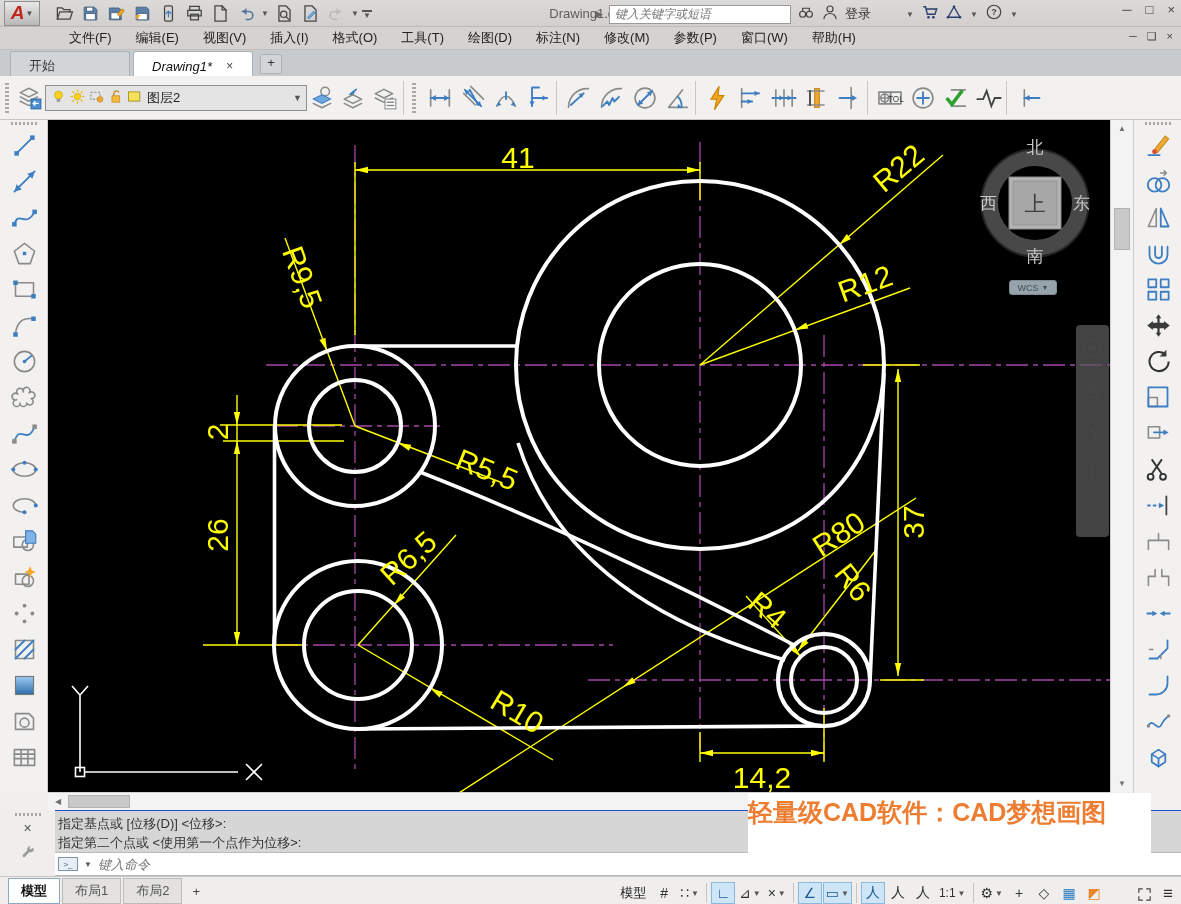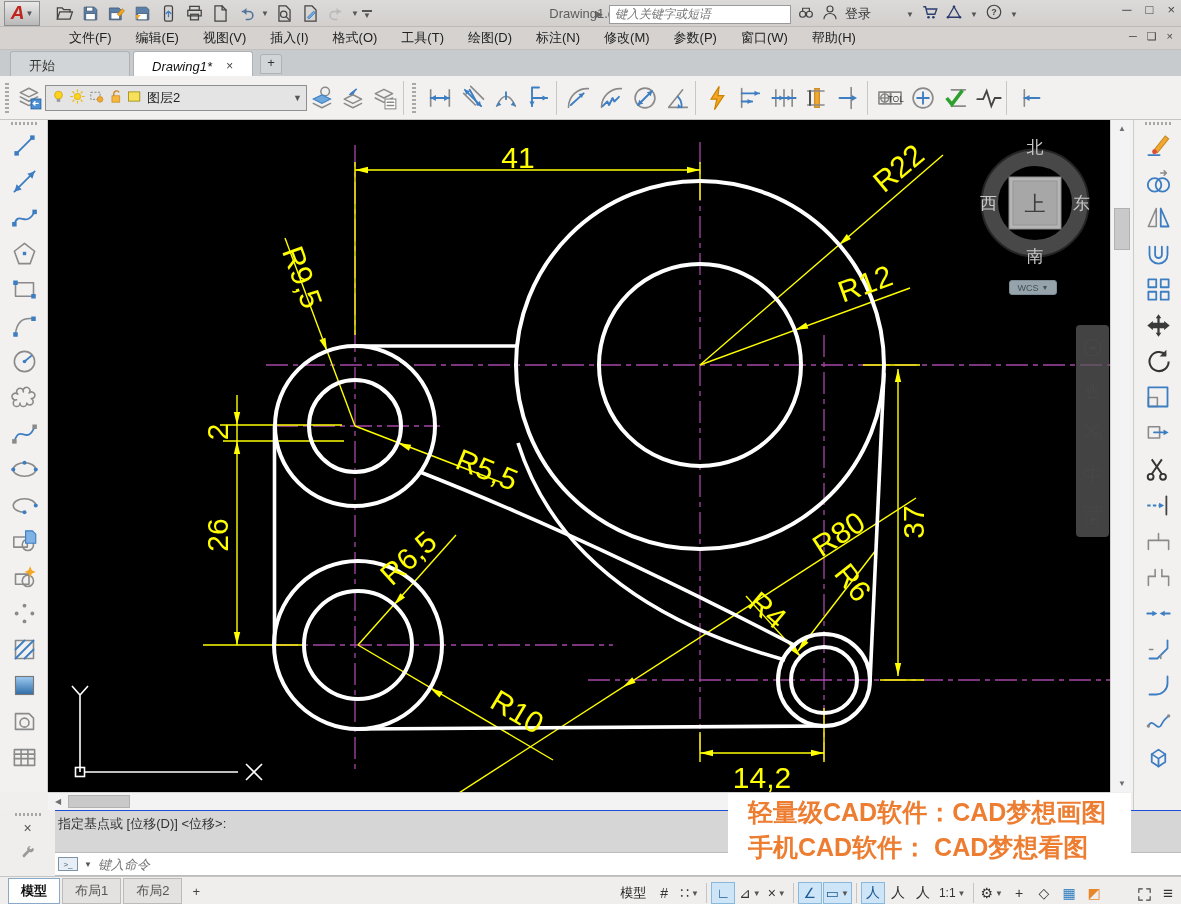--- a/index.html
+++ b/index.html
@@ -119,22 +119,22 @@
   .sbtn { min-width:24px; height:22px; display:flex; align-items:center; justify-content:center;
     font-size:14px; color:#333; padding:0 2px; border:1px solid transparent; }
   .sbtn.active { background:#cde5f7; border-color:#89b8dd; }
   .sbtn .caret { font-size:8px; color:#555; margin-left:2px; }
   .st-sep { width:1px; height:20px; background:#c5c5c5; margin:0 3px; }
   .cornergrp { position:absolute; right:8px; display:flex; align-items:center; gap:10px; }
   .cornergrp svg { width:17px; height:17px; }
   .cornergrp .menu-glyph { font-size:17px; color:#333; }
 
   
-  .watermark { position:absolute; left:728px; top:793px; width:403px; height:74px; background:#fff;
-    padding:2px 20px; z-index:30; }
+  .watermark { position:absolute; left:748px; top:793px; width:403px; height:74px; background:#fff;
+    padding:2px 0; z-index:30; }
   .watermark div { font-size:25px; font-weight:bold; color:#ed7d31; line-height:35px; white-space:nowrap; }
 
   
   .sB { stroke:#3d7ec2; stroke-width:1.6; fill:none; stroke-linecap:round; stroke-linejoin:round; }
   .sG { stroke:#8a8a8a; stroke-width:1.4; fill:none; stroke-linecap:round; stroke-linejoin:round; }
   .sD { stroke:#444; stroke-width:1.6; fill:none; stroke-linecap:round; }
   .fB { fill:#3d7ec2; } .fG { fill:#8a8a8a; } .fD { fill:#3a3a3a; }
 </style>
 </head>
 <body>
@@ -882,37 +882,37 @@
       <div class="tool-cell">
         <svg viewBox="0 0 24 24">
           <path d="M6,9 l6,-4 6,4 v7 l-6,4 -6,-4 z" class="sB"></path>
           <path d="M6,9 l6,4 6,-4 M12,13 v7" class="sB"></path>
         </svg>
       </div>
     </div>
 
   <div class="cmd-history" id="cmdhist">
       <div>指定基点或 [位移(D)] &lt;位移&gt;:</div>
+      <div>指定第二个点或 &lt;使用第一个点作为位移&gt;:</div>
     </div>
   <div class="cmd-input">
     <span class="prompt-box">&gt;_</span>
     <span class="prompt-caret">▼</span>
     <input class="cmd-field" placeholder="键入命令" style="">
   </div>
   <div class="cmd-gutter">
     <div class="hgrip"></div>
     <div class="cmd-x">×</div>
     <svg class="cmd-wrench" viewBox="0 0 24 24">
         <path d="M21,7.5 a5,5 0 0 1 -7,4.5 L7.5,19 a2.1,2.1 0 0 1 -3,-3 L11,9.5 A5,5 0 0 1 16,3 l-2.2,3 2.2,2.2 3,-2.2 z" fill="#9a9a9a"></path>
       </svg>
   </div>
 
   <div class="watermark">
     <div>轻量级CAD软件：CAD梦想画图</div>
-    <div>手机CAD软件： CAD梦想看图</div>
   </div>
 
   <div class="bottombar">
     <div class="ltabs" id="ltabs">
         <div class="ltab active">模型</div>
         <div class="ltab">布局1</div>
         <div class="ltab">布局2</div>
         <div class="lplus">+</div>
       </div>
     <div class="statusgrp" id="statusgrp">

